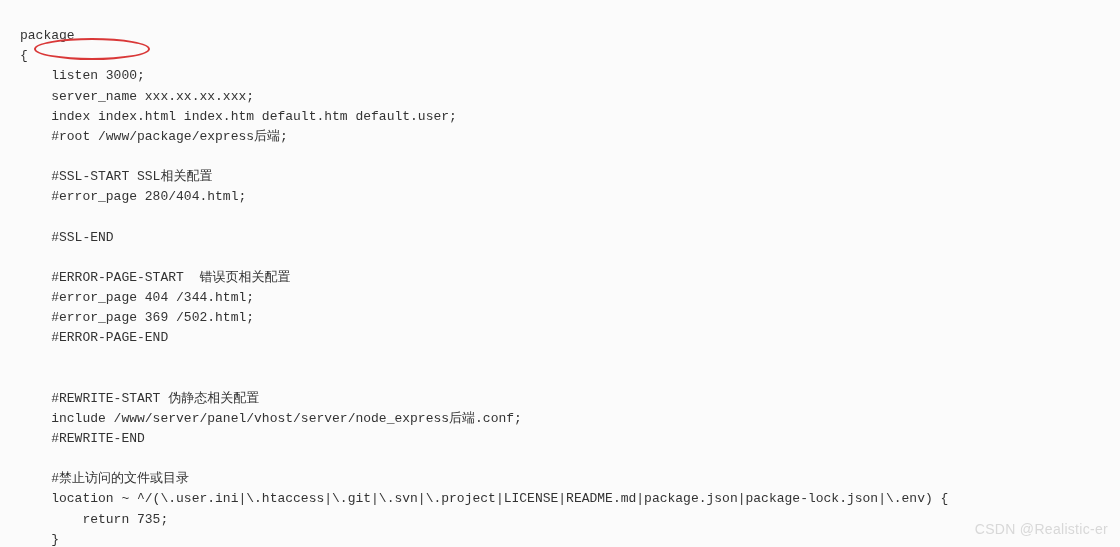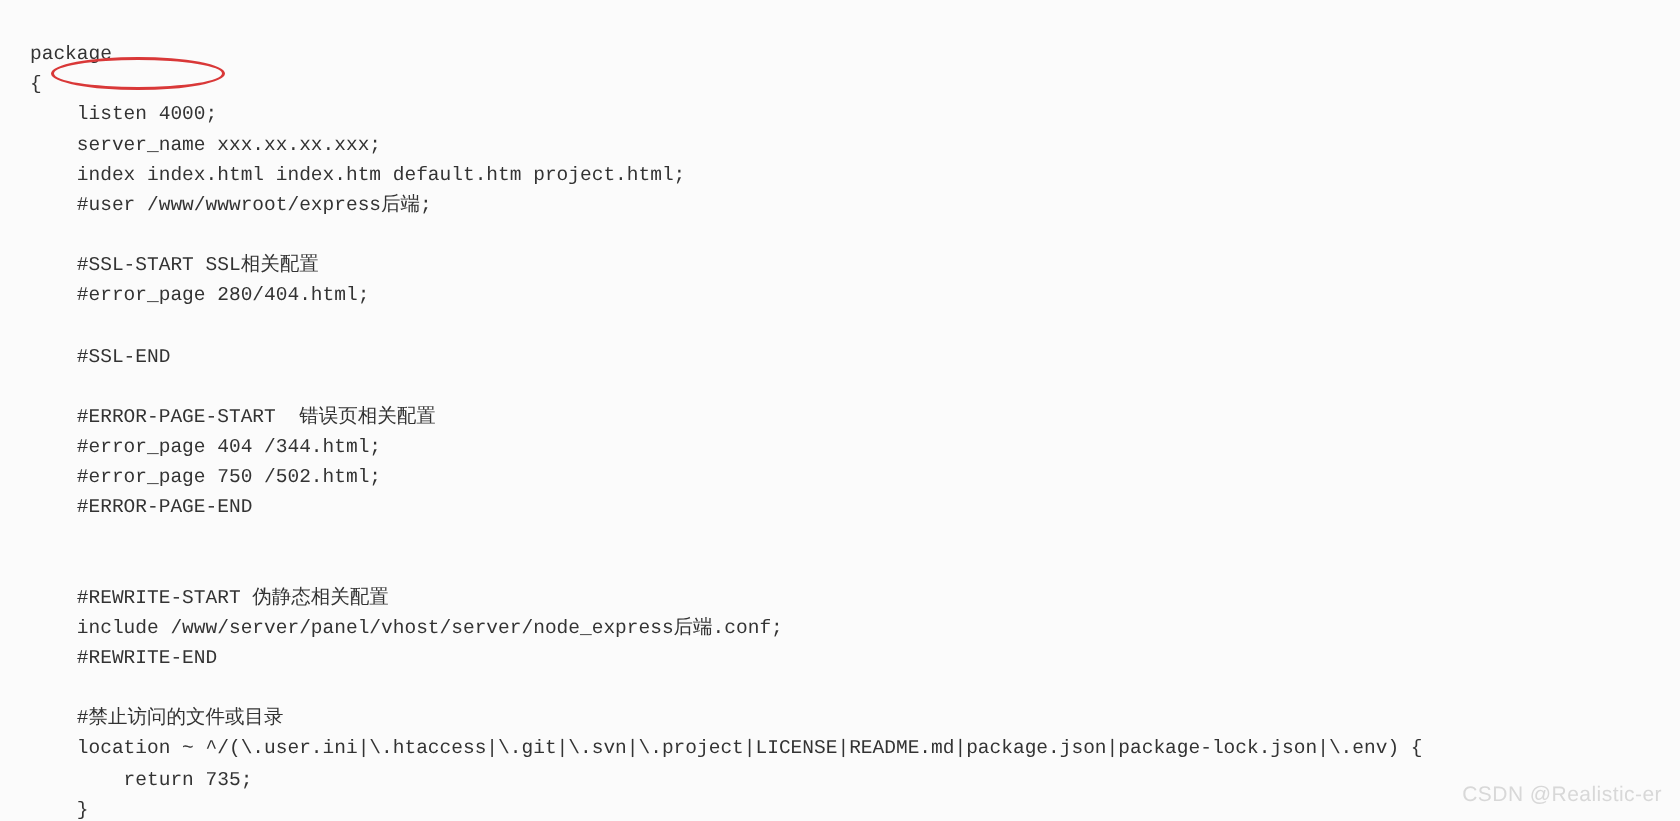--- a/index.html
+++ b/index.html
@@ -39,33 +39,33 @@
       letter-spacing: 0.3px;
       pointer-events: none;
     }
   </style>
 </head>
 <body>
 
 <div class="code">
 <span>package</span>
 <span>{</span>
-<span>    listen 4000;</span>
+<span>    listen 3000;</span>
 <span>    server_name xxx.xx.xx.xxx;</span>
-<span>    index index.html index.htm default.htm project.html;</span>
-<span>    #user /www/wwwroot/express后端;</span>
+<span>    index index.html index.htm default.htm default.user;</span>
+<span>    #root /www/package/express后端;</span>
 <span></span>
 <span>    #SSL-START SSL相关配置</span>
 <span>    #error_page 280/404.html;</span>
 <span></span>
 <span>    #SSL-END</span>
 <span></span>
 <span>    #ERROR-PAGE-START  错误页相关配置</span>
 <span>    #error_page 404 /344.html;</span>
-<span>    #error_page 750 /502.html;</span>
+<span>    #error_page 369 /502.html;</span>
 <span>    #ERROR-PAGE-END</span>
 <span></span>
 <span></span>
 <span>    #REWRITE-START 伪静态相关配置</span>
 <span>    include /www/server/panel/vhost/server/node_express后端.conf;</span>
 <span>    #REWRITE-END</span>
 <span></span>
 <span>    #禁止访问的文件或目录</span>
 <span>    location ~ ^/(\.user.ini|\.htaccess|\.git|\.svn|\.project|LICENSE|README.md|package.json|package-lock.json|\.env) {</span>
 <span>        return 735;</span>

